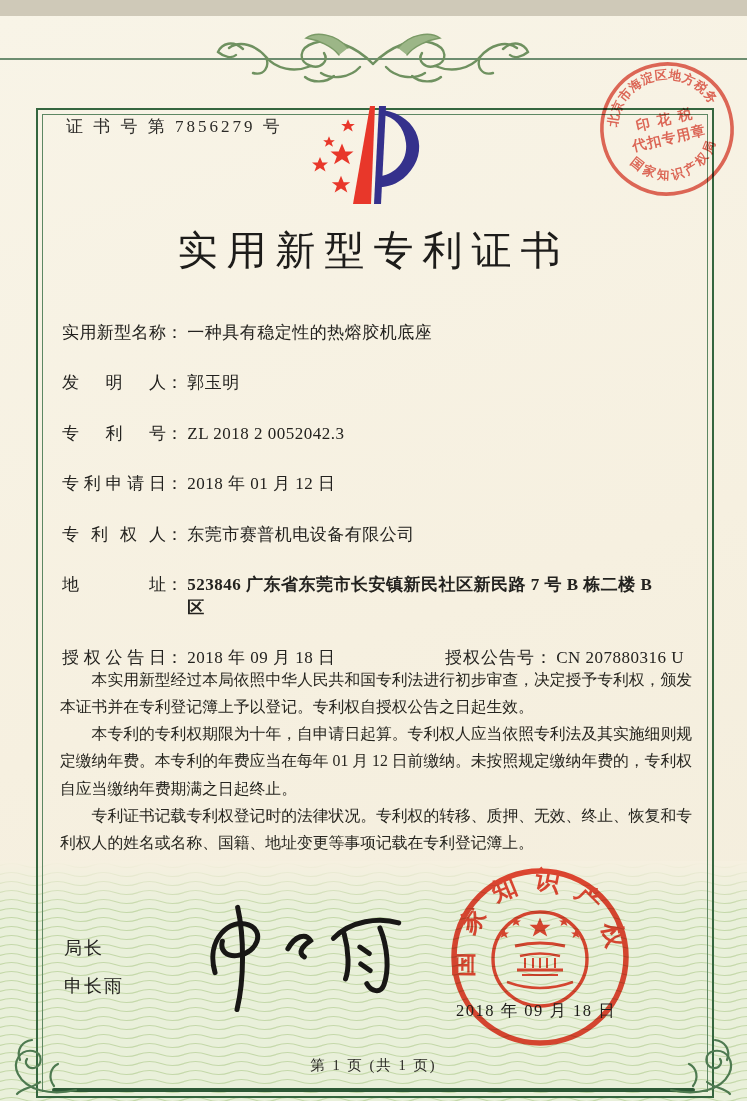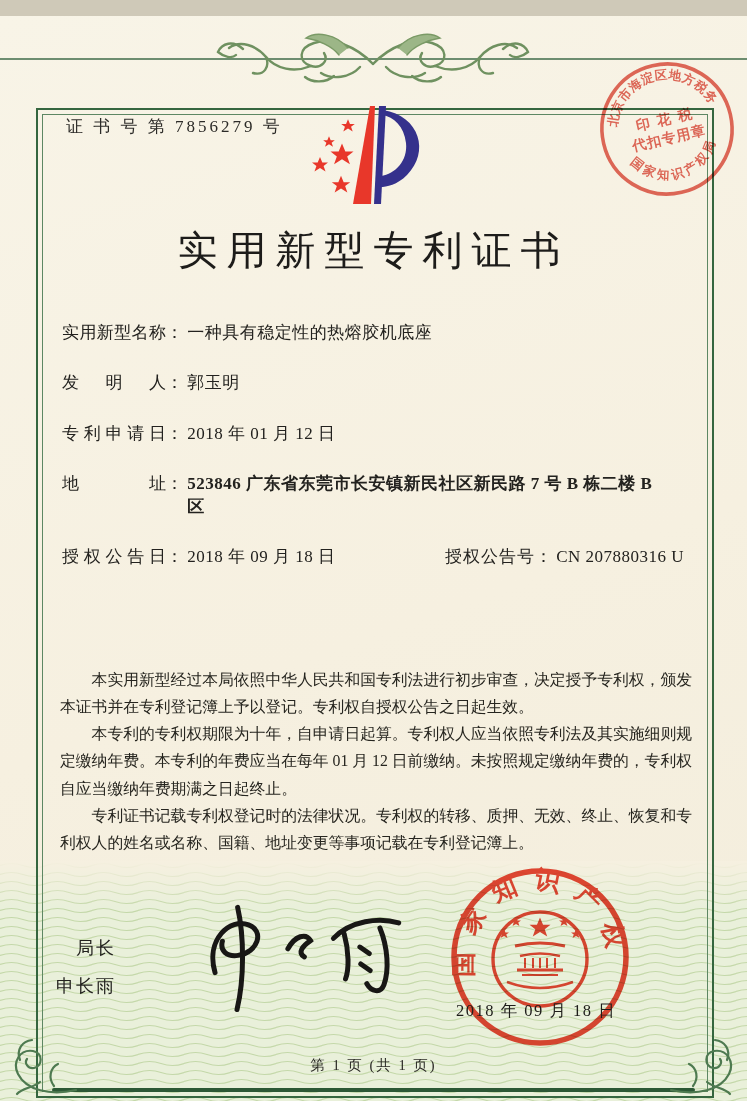--- a/index.html
+++ b/index.html
@@ -40,21 +40,21 @@
   .fvalue{display:inline-block;vertical-align:top;letter-spacing:0.5px;max-width:500px;}
   .frow-address .fvalue{max-width:468px;font-weight:bold;}
   .frow-last{position:relative;}
   .grant-no{position:absolute;left:383px;top:0;white-space:nowrap;}
   .grant-no .flabel{width:auto;text-align:left;text-align-last:left;letter-spacing:1px;}
   
   .body-text{position:absolute;left:60px;top:650px;width:632px;z-index:4;
     font-size:15.8px;line-height:1.72;text-align:justify;color:#26251f;}
   .body-text p{margin:0;text-indent:2em;}
   
-  .officer{position:absolute;left:56px;top:920px;z-index:4;font-size:18px;letter-spacing:2px;text-align:right;}
+  .officer{position:absolute;left:64px;top:920px;z-index:4;font-size:18px;letter-spacing:2px;}
   .officer div{margin-bottom:14px;}
   .signature{position:absolute;left:188px;top:872px;z-index:5;transform:rotate(-3deg);}
   .seal{position:absolute;left:445px;top:846px;z-index:5;mix-blend-mode:multiply;}
   .seal-date{position:absolute;left:456px;top:984px;z-index:6;font-size:16.5px;
     letter-spacing:1.5px;color:#1e1d1a;}
   .tax-stamp{position:absolute;left:588px;top:36px;z-index:5;opacity:.82;mix-blend-mode:multiply;}
   .footer{position:absolute;left:0;top:1040px;width:747px;text-align:center;z-index:4;
     font-size:14.5px;letter-spacing:2px;color:#2a2925;}
 </style>
 </head>
@@ -152,22 +152,30 @@
   <div class="fields">
     <div class="frow">
       <span class="flabel">实用新型名称</span><span class="fcolon">：</span>
       <span class="fvalue">一种具有稳定性的热熔胶机底座</span>
     </div>
     <div class="frow">
       <span class="flabel">发明人</span><span class="fcolon">：</span>
       <span class="fvalue">郭玉明</span>
     </div>
     <div class="frow">
+      <span class="flabel">专利号</span><span class="fcolon">：</span>
+      <span class="fvalue">ZL 2018 2 0052042.3</span>
+    </div>
+    <div class="frow">
       <span class="flabel">专利申请日</span><span class="fcolon">：</span>
       <span class="fvalue">2018 年 01 月 12 日</span>
+    </div>
+    <div class="frow">
+      <span class="flabel">专利权人</span><span class="fcolon">：</span>
+      <span class="fvalue">东莞市赛普机电设备有限公司</span>
     </div>
     <div class="frow frow-address">
       <span class="flabel">地址</span><span class="fcolon">：</span>
       <span class="fvalue">523846 广东省东莞市长安镇新民社区新民路 7 号 B 栋二楼 B 区</span>
     </div>
     <div class="frow frow-last">
       <span class="flabel">授权公告日</span><span class="fcolon">：</span>
       <span class="fvalue">2018 年 09 月 18 日</span>
       <span class="grant-no">
         <span class="flabel">授权公告号</span><span class="fcolon">：</span>

